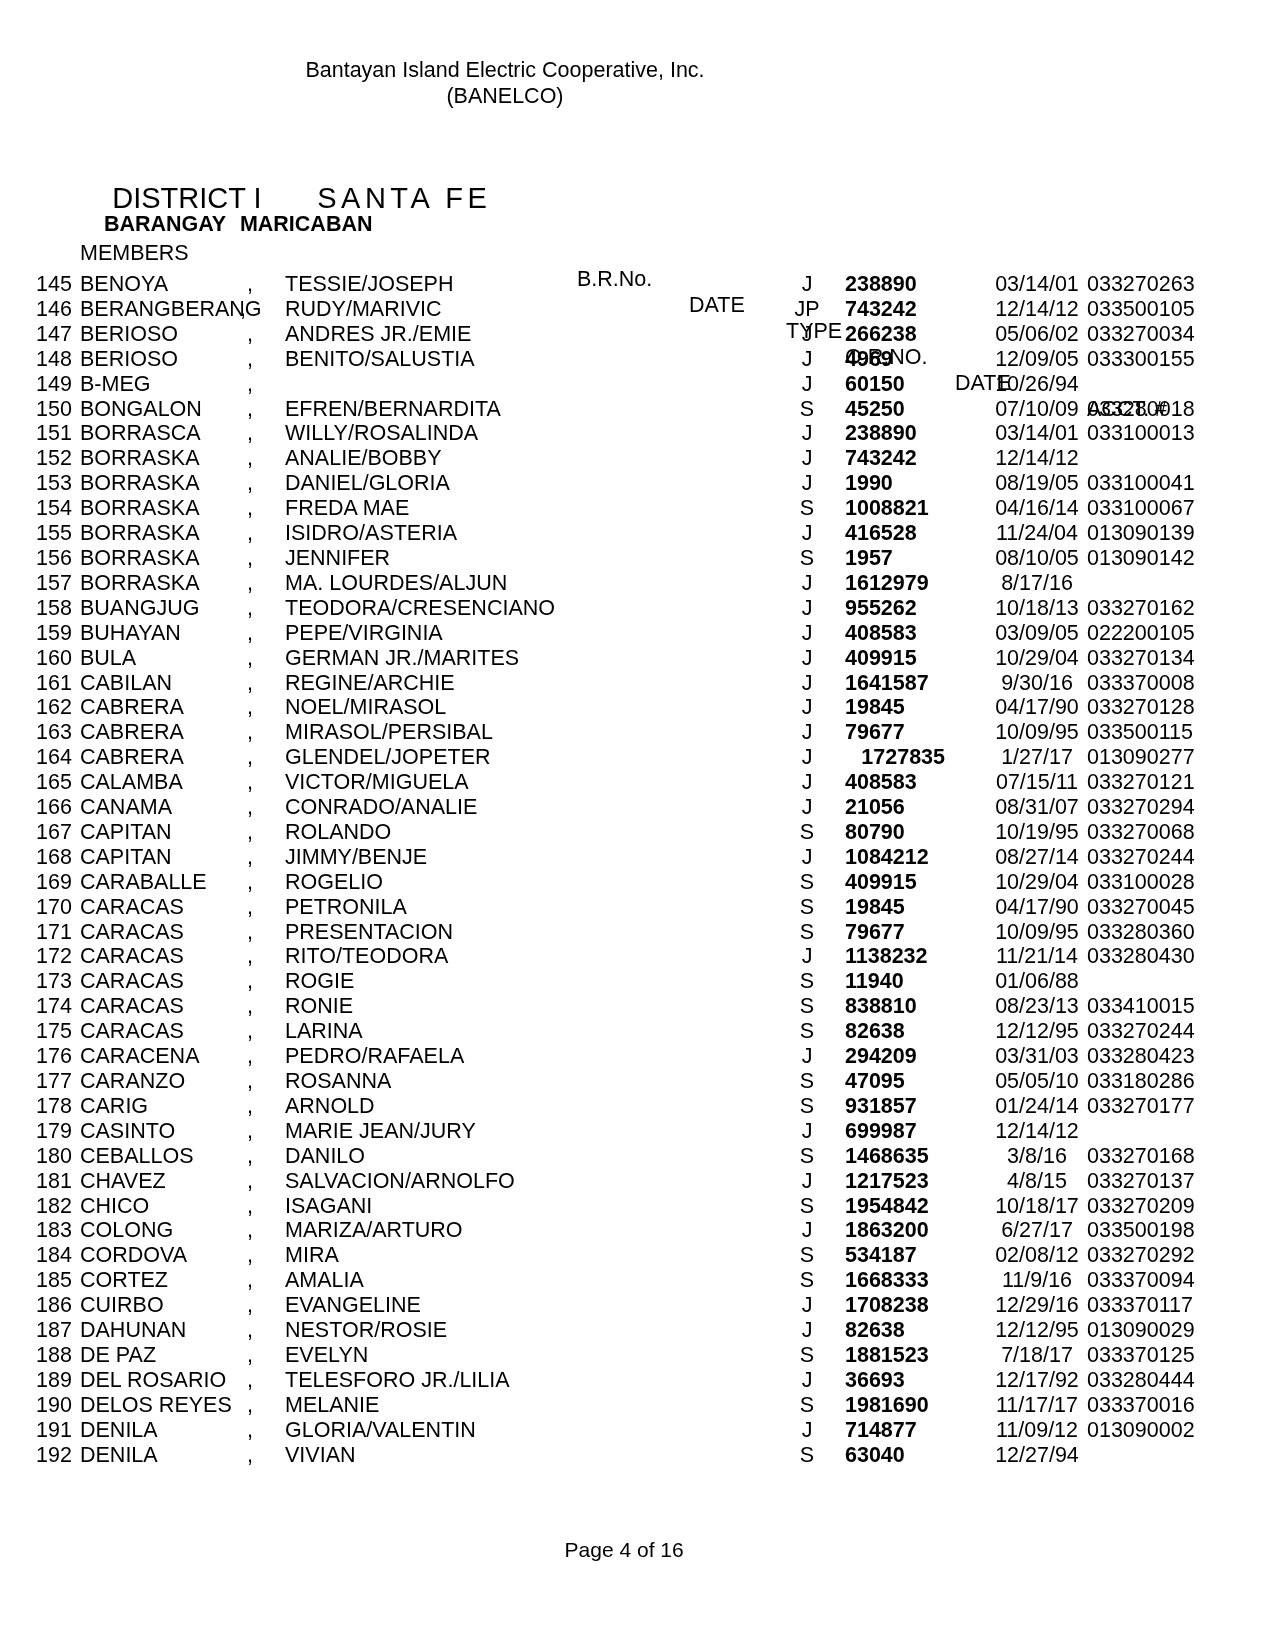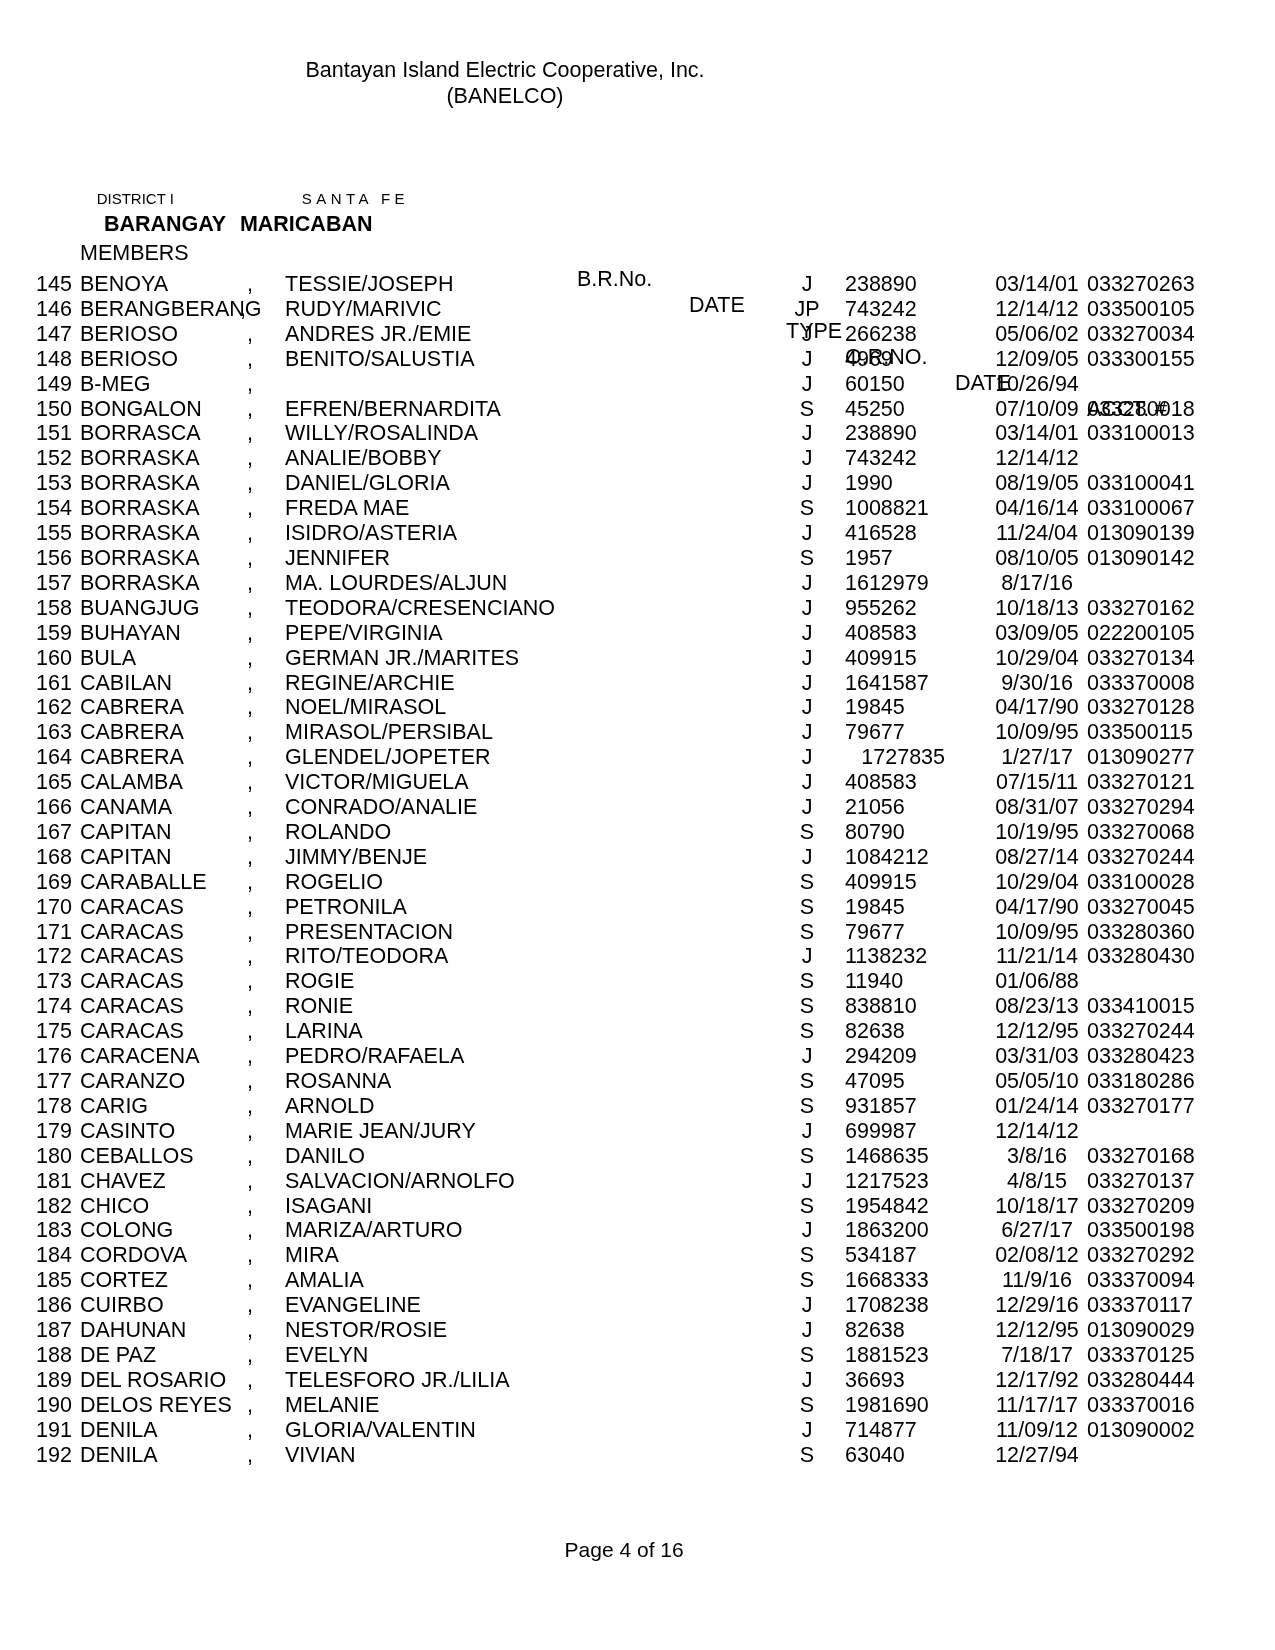--- a/index.html
+++ b/index.html
@@ -35,21 +35,21 @@
   }
   .letterhead div {
     white-space: pre;
   }
 
   
   .district-row {
     position: absolute;
     top: 161px;
     left: 80px;
-    font-size: 15px;
+    font-size: 29px;
     line-height: 25px;
     white-space: pre;
   }
   .district-label { display: inline-block; width: 205px; }
   .municipality { letter-spacing: 4.5px; }
 
   .barangay-row {
     position: absolute;
     top: 187px;
     left: 80px;
@@ -98,21 +98,21 @@
     position: absolute;
     top: 0;
   }
   .c-num   { left: 36px;  width: 40px;  text-align: left; }
   .c-last  { left: 80px;  }
   .c-comma { left: 247px; }
   .c-first { left: 285px; }
   .c-brno  { left: 577px; width: 100px; text-align: right; }
   .c-date1 { left: 689px; }
   .c-type  { left: 786px; width: 42px; text-align: center; }
-  .c-orno  { left: 845px; width: 100px; text-align: left; }
+  .c-orno  { left: 845px; width: 100px; text-align: left; font-weight: bold; }
   .c-orno.ralign { text-align: right; }
   .c-date2 { left: 982px; width: 110px; text-align: center; }
   .c-acct  { left: 1087px; width: 100px; text-align: left; }
 
   
   .row.tight .c-comma { left: 240px; }
 
   
   .footer {
     position: absolute;

